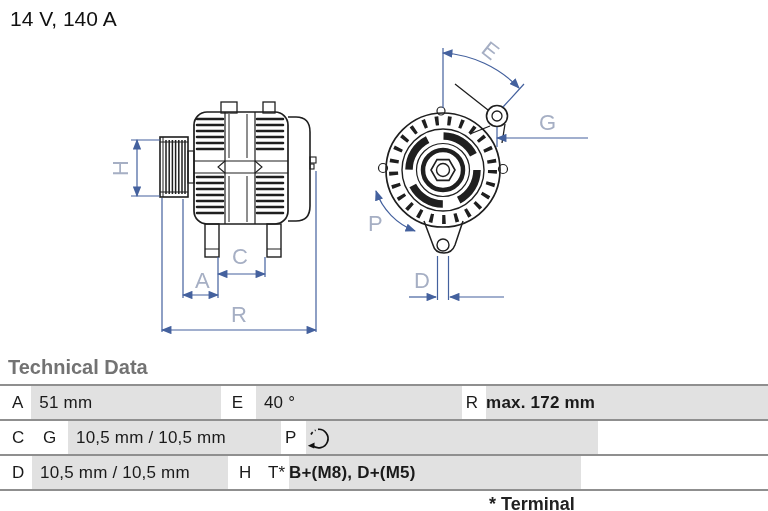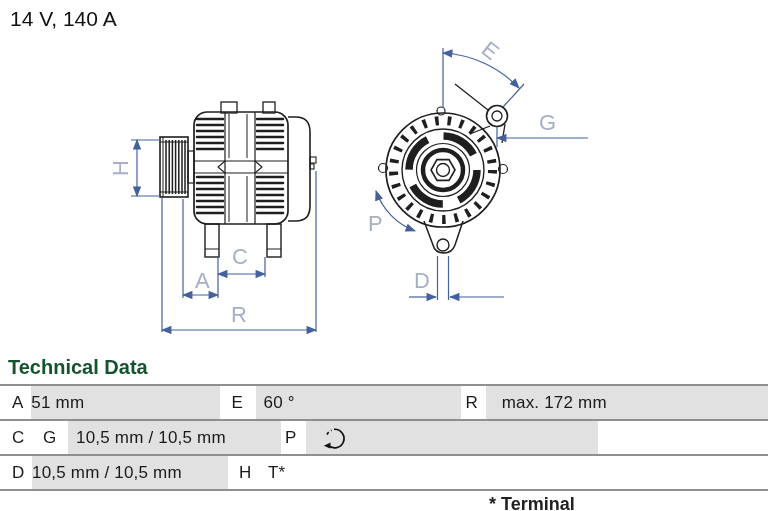--- a/index.html
+++ b/index.html
@@ -4,32 +4,32 @@
 <style>
   html,body{margin:0;padding:0;background:#ffffff;}
   .page{position:relative;width:768px;height:511px;background:#fff;overflow:hidden;
         font-family:"Liberation Sans",sans-serif;color:#1a1a1a;}
   .spec-title{position:absolute;left:10px;top:7px;font-size:21px;font-weight:400;color:#111;}
   svg.diagram{position:absolute;left:0;top:0;}
   .dim{stroke:#44619e;stroke-width:1.2;fill:none;}
   .art{stroke:#1f1f1f;fill:none;}
   .dimlabel{fill:#a6afc4;font-family:"Liberation Sans",sans-serif;font-size:22px;}
   .tech{position:absolute;left:0;top:355px;width:768px;}
-  .tech-title{font-size:20px;font-weight:700;color:#14532d;margin:0 0 0 8px;line-height:24px;}
+  .tech-title{font-size:20px;font-weight:700;color:#737373;margin:0 0 0 8px;line-height:24px;}
   .tbl{margin-top:5px;border-top:2px solid #8f8f8f;width:768px;}
   .row{display:flex;height:33px;border-bottom:2px solid #8f8f8f;font-size:17px;letter-spacing:.2px;}
   .cell{display:flex;align-items:center;box-sizing:border-box;height:100%;}
   .k{background:#ffffff;}
   .v{background:#e1e1e1;}
   .c1k{width:32px;padding-left:12px;}
-  .c1v{width:196px;padding-left:0;}
+  .c1v{width:196px;padding-left:8px;}
   .c2k{width:36px;padding-left:11px;}
   .c2v{width:213px;padding-left:8px;}
   .c3k{width:25px;padding-left:4px;}
-  .c3v{width:292px;padding-left:16px;}
+  .c3v{width:292px;padding-left:0;font-weight:bold;}
   .footnote{margin:3px 0 0 489px;font-size:18px;font-weight:600;color:#222;}
 </style>
 </head>
 <body>
 
 <div class="page">
 
   <div class="spec-title">14 V, 140 A</div>
 
   <svg class="diagram" width="768" height="352" viewBox="0 0 768 352">
@@ -135,21 +135,21 @@
 
   <div class="tech">
     <div class="tech-title">Technical Data</div>
 
     <div class="tbl">
 
       <div class="row">
         <div class="cell k c1k">A</div>
         <div class="cell v c1v">51 mm</div>
         <div class="cell k c2k">E</div>
-        <div class="cell v c2v">60 °</div>
+        <div class="cell v c2v">40 °</div>
         <div class="cell k c3k">R</div>
         <div class="cell v c3v">max. 172 mm</div>
       </div>
 
       <div class="row">
         <div class="cell k c1k">C</div>
         <div class="cell k c2k">G</div>
         <div class="cell v c2v">10,5 mm / 10,5 mm</div>
         <div class="cell k c3k">P</div>
         <div class="cell v c3v">
@@ -159,20 +159,21 @@
             <polygon points="1.8,20.8 8.6,17.4 8.2,23.4" fill="#111"></polygon>
           </svg>
         </div>
       </div>
 
       <div class="row">
         <div class="cell k c1k">D</div>
         <div class="cell v c1v">10,5 mm / 10,5 mm</div>
         <div class="cell k c2k">H</div>
         <div class="cell k c3k">T*</div>
+        <div class="cell v c3v">B+(M8), D+(M5)</div>
       </div>
 
     </div>
 
     <div class="footnote">* Terminal</div>
   </div>
 
 </div>
 
 </body></html>

